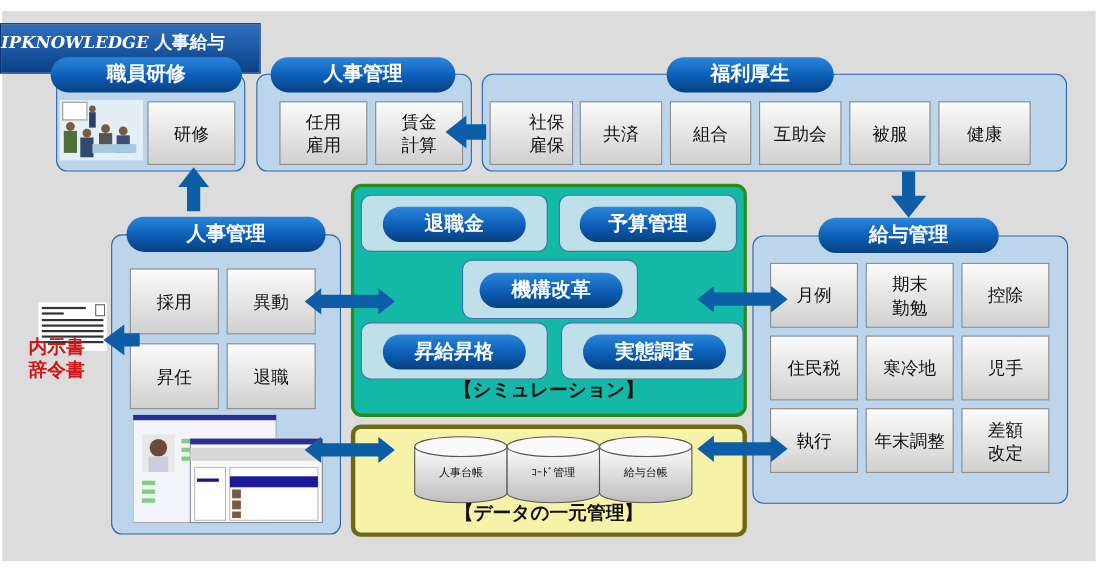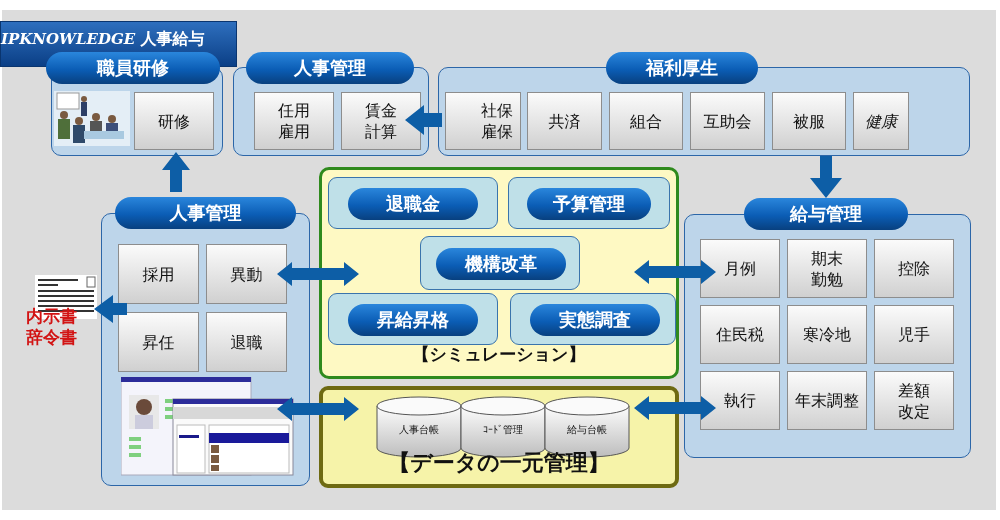--- a/index.html
+++ b/index.html
@@ -12,28 +12,28 @@
     font-size:15px; line-height:33px; text-align:left; box-sizing:border-box;margin-top:11px; }
   .title-bar .jp { font-style:normal; font-family:"DejaVu Sans", sans-serif; font-size:16px; }
   .panel { position:absolute; background:#bdd5ea; border:1.5px solid #2c66a8; border-radius:10px; box-sizing:border-box; }
   .pill { position:absolute; height:32px; border-radius:16px; color:#fff; font-weight:bold;
     font-size:18px; text-align:center; line-height:32px;
     background:linear-gradient(#2a86dc 0%,#0b5db5 55%,#08407f 100%); box-sizing:border-box; }
   .tile { position:absolute; background:linear-gradient(#fbfbfb,#d0d0d0); border:1px solid #8d8d8d;
     box-sizing:border-box; display:flex; align-items:center; justify-content:center;
     text-align:center; font-size:16px; color:#111; line-height:21px; white-space:pre-line; }
   .sim { position:absolute; left:319px; top:167px; width:360px; height:212px;
-    background:#fef9c3; border:3px solid #2f8a1d; border-radius:10px; box-sizing:border-box; }
+    background:#14b8a6; border:3px solid #2f8a1d; border-radius:10px; box-sizing:border-box; }
   .sim-cell { position:absolute; background:#bfe0e8; border:1px solid #3a74ac; border-radius:9px; box-sizing:border-box; }
   .sim-pill { position:absolute; height:32px; border-radius:16px; color:#fff; font-weight:bold; font-size:18px;
     text-align:center; line-height:32px; background:linear-gradient(#2a86dc,#0b5db5 55%,#08407f); }
   .sim-label { position:absolute; left:0; right:0; bottom:10px; text-align:center; font-weight:bold; font-size:17px; color:#111; }
   .data { position:absolute; left:319px; top:386px; width:360px; height:102px;
     background:#f6f3a9; border:4px solid #6e6a12; border-radius:9px; box-sizing:border-box; }
-  .data-label { position:absolute; left:0; right:0; bottom:6px; text-align:center; font-weight:bold; font-size:22px; color:#111; }
+  .data-label { position:absolute; left:0; right:0; bottom:6px; text-align:center; font-weight:bold; font-size:17px; color:#111; }
   .db { position:absolute; top:6px; width:86px; height:62px; }
   .db svg { position:absolute; left:0; top:0; }
   .db span { position:absolute; left:0; right:0; top:27px; text-align:center; font-size:10px; color:#111; }
   .arrow { position:absolute; }
   .doc-text { position:absolute; left:26px; top:306px; color:#d21414; font-weight:bold; font-size:17px; line-height:21px; }
 </style>
 </head>
 <body>
 
 <div class="canvas"></div>
@@ -72,21 +72,21 @@
 計算</div>
 
 <div class="panel" style="left:438px;top:67px;width:532px;height:89px;"></div>
 <div class="pill" style="left:606px;top:52px;width:152px;">福利厚生</div>
 <div class="tile" style="left:445px;top:92px;width:76px;height:58px;padding-left:28px;">社保
 雇保</div>
 <div class="tile" style="left:527px;top:92px;width:75px;height:58px;">共済</div>
 <div class="tile" style="left:609px;top:92px;width:74px;height:58px;">組合</div>
 <div class="tile" style="left:690px;top:92px;width:75px;height:58px;">互助会</div>
 <div class="tile" style="left:772px;top:92px;width:74px;height:58px;">被服</div>
-<div class="tile" style="left:853px;top:92px;width:56px;height:58px;font-style:italic;">健康</div>
+<div class="tile" style="left:853px;top:92px;width:84px;height:58px;">健康</div>
 
 <div class="panel" style="left:101px;top:213px;width:209px;height:273px;"></div>
 <div class="pill" style="left:115px;top:197px;width:181px;">人事管理</div>
 <div class="tile" style="left:118px;top:244px;width:81px;height:60px;">採用</div>
 <div class="tile" style="left:206px;top:244px;width:81px;height:60px;">異動</div>
 <div class="tile" style="left:118px;top:312px;width:81px;height:60px;">昇任</div>
 <div class="tile" style="left:206px;top:312px;width:81px;height:60px;">退職</div>
 <div style="position:absolute;left:121px;top:377px;width:175px;height:100px;">
   <svg width="175" height="100" viewBox="0 0 175 100">
     <rect x="0" y="0" width="130" height="98" fill="#f4f4fb" stroke="#aab"></rect>

